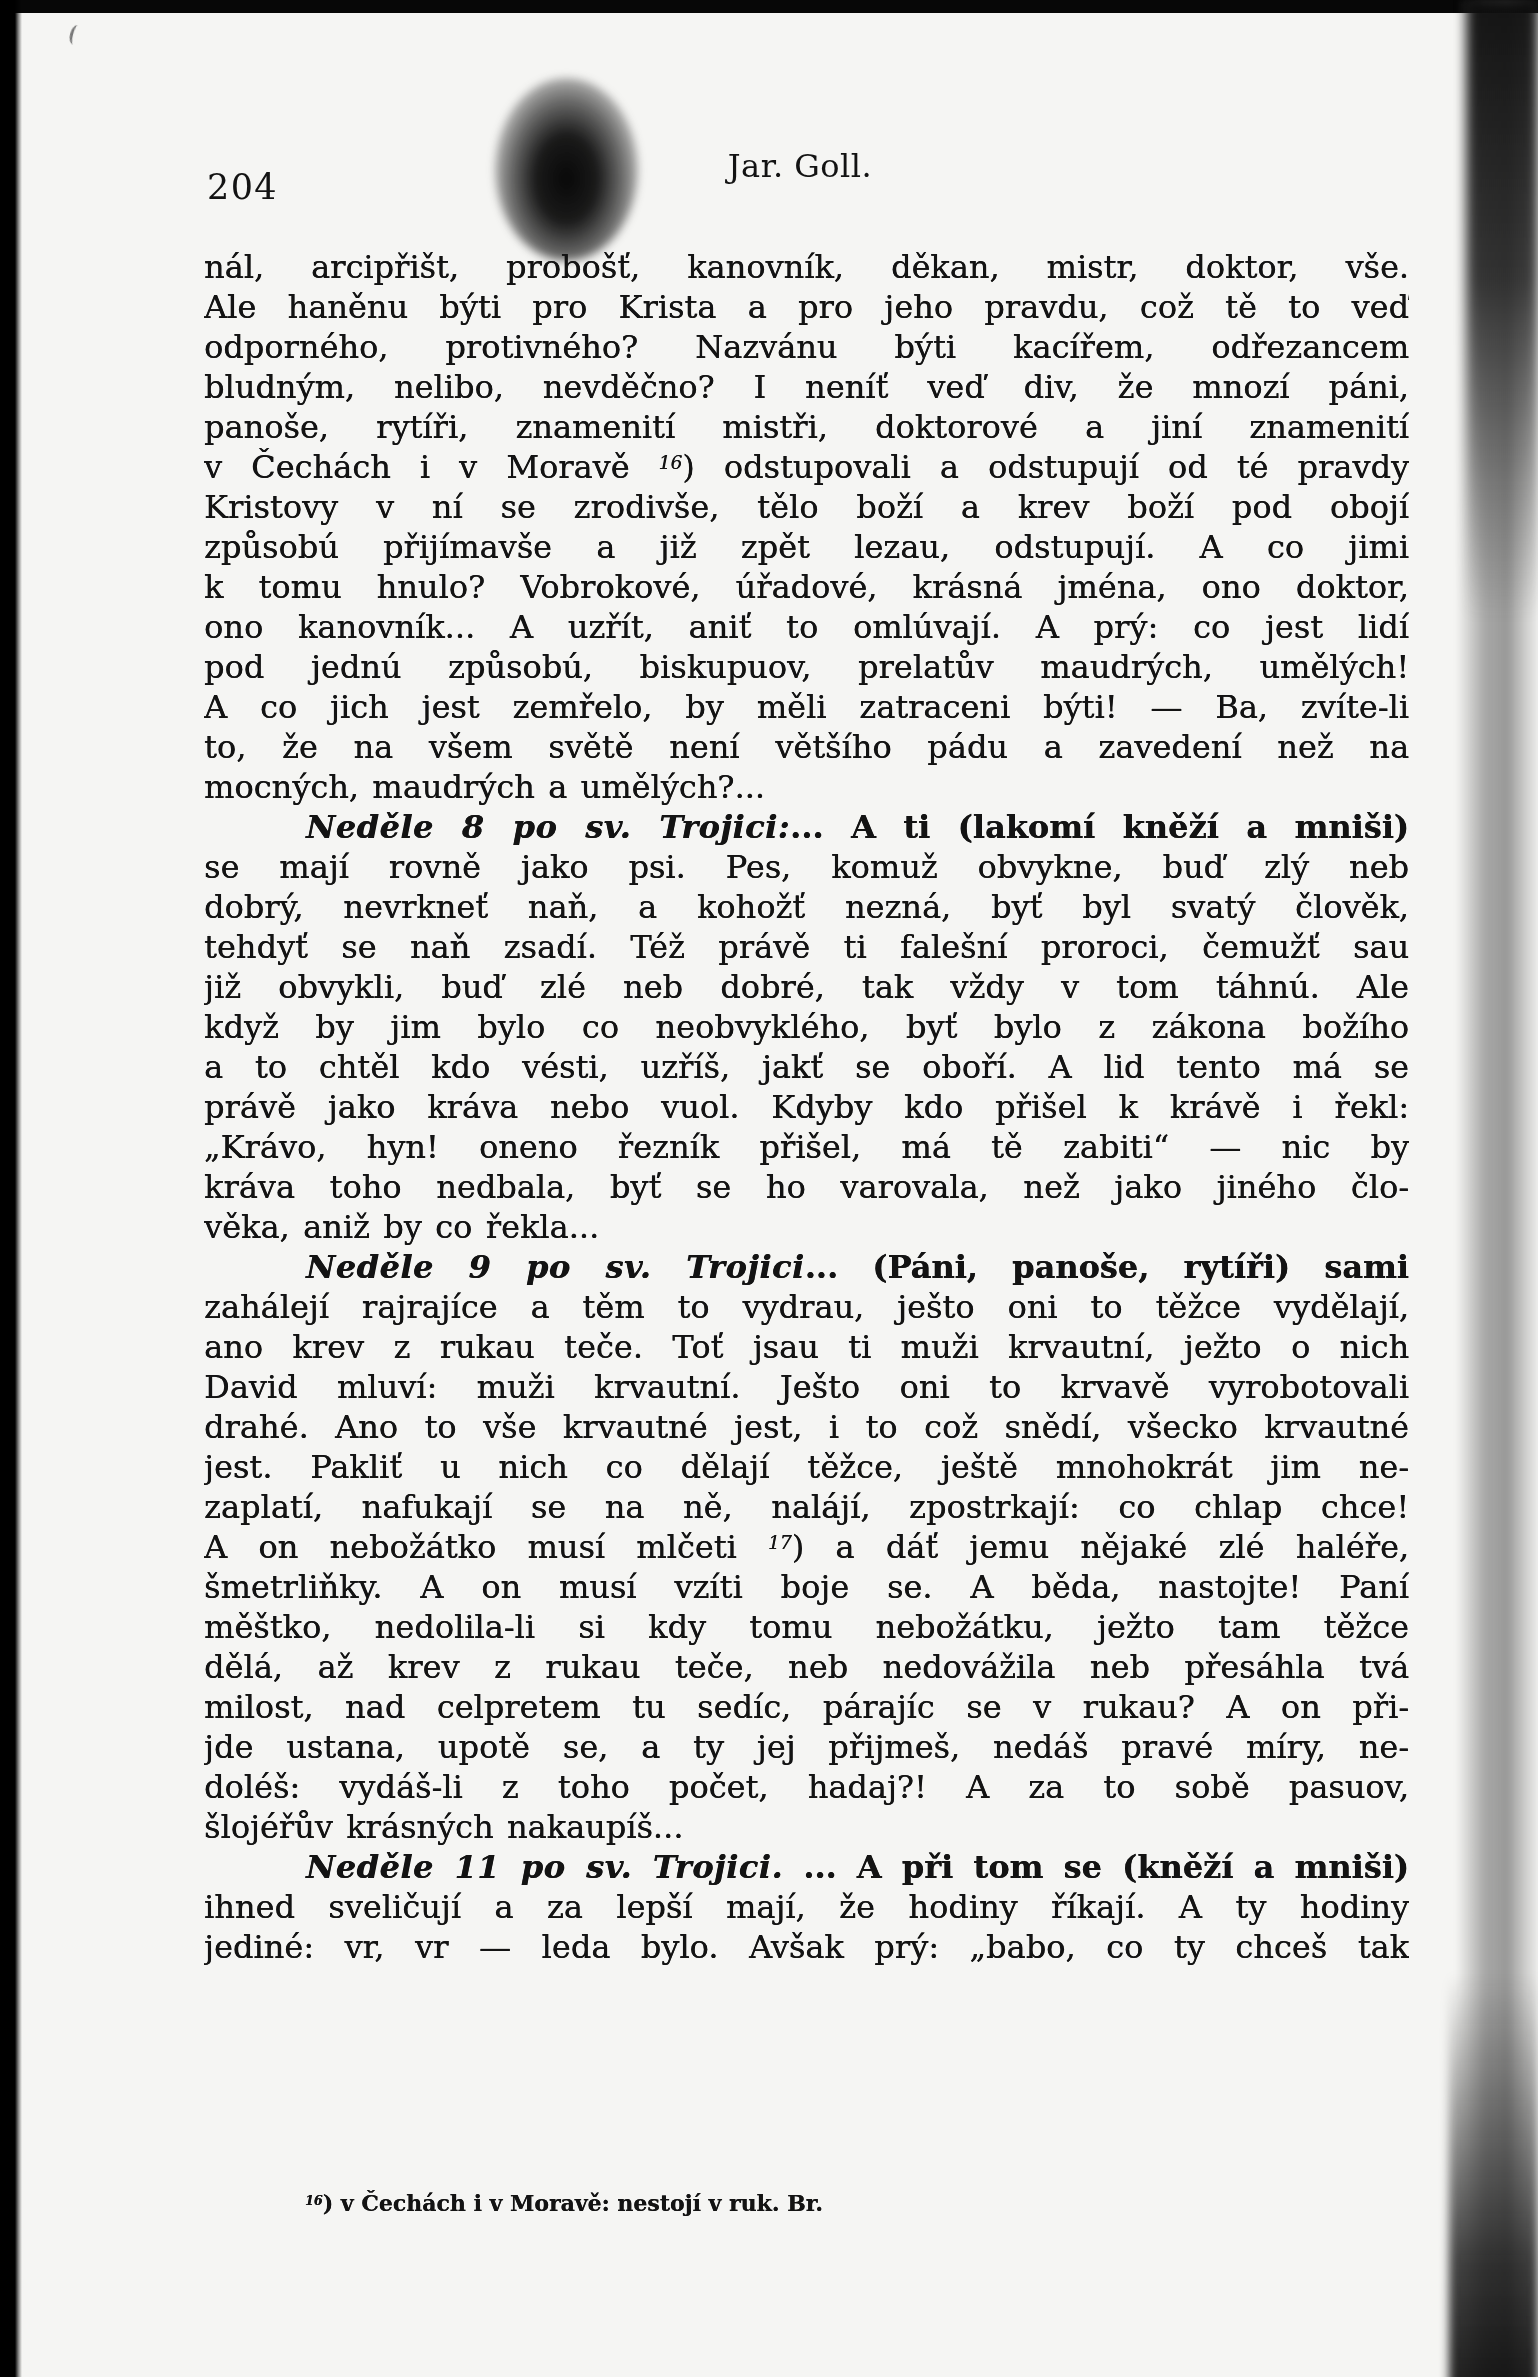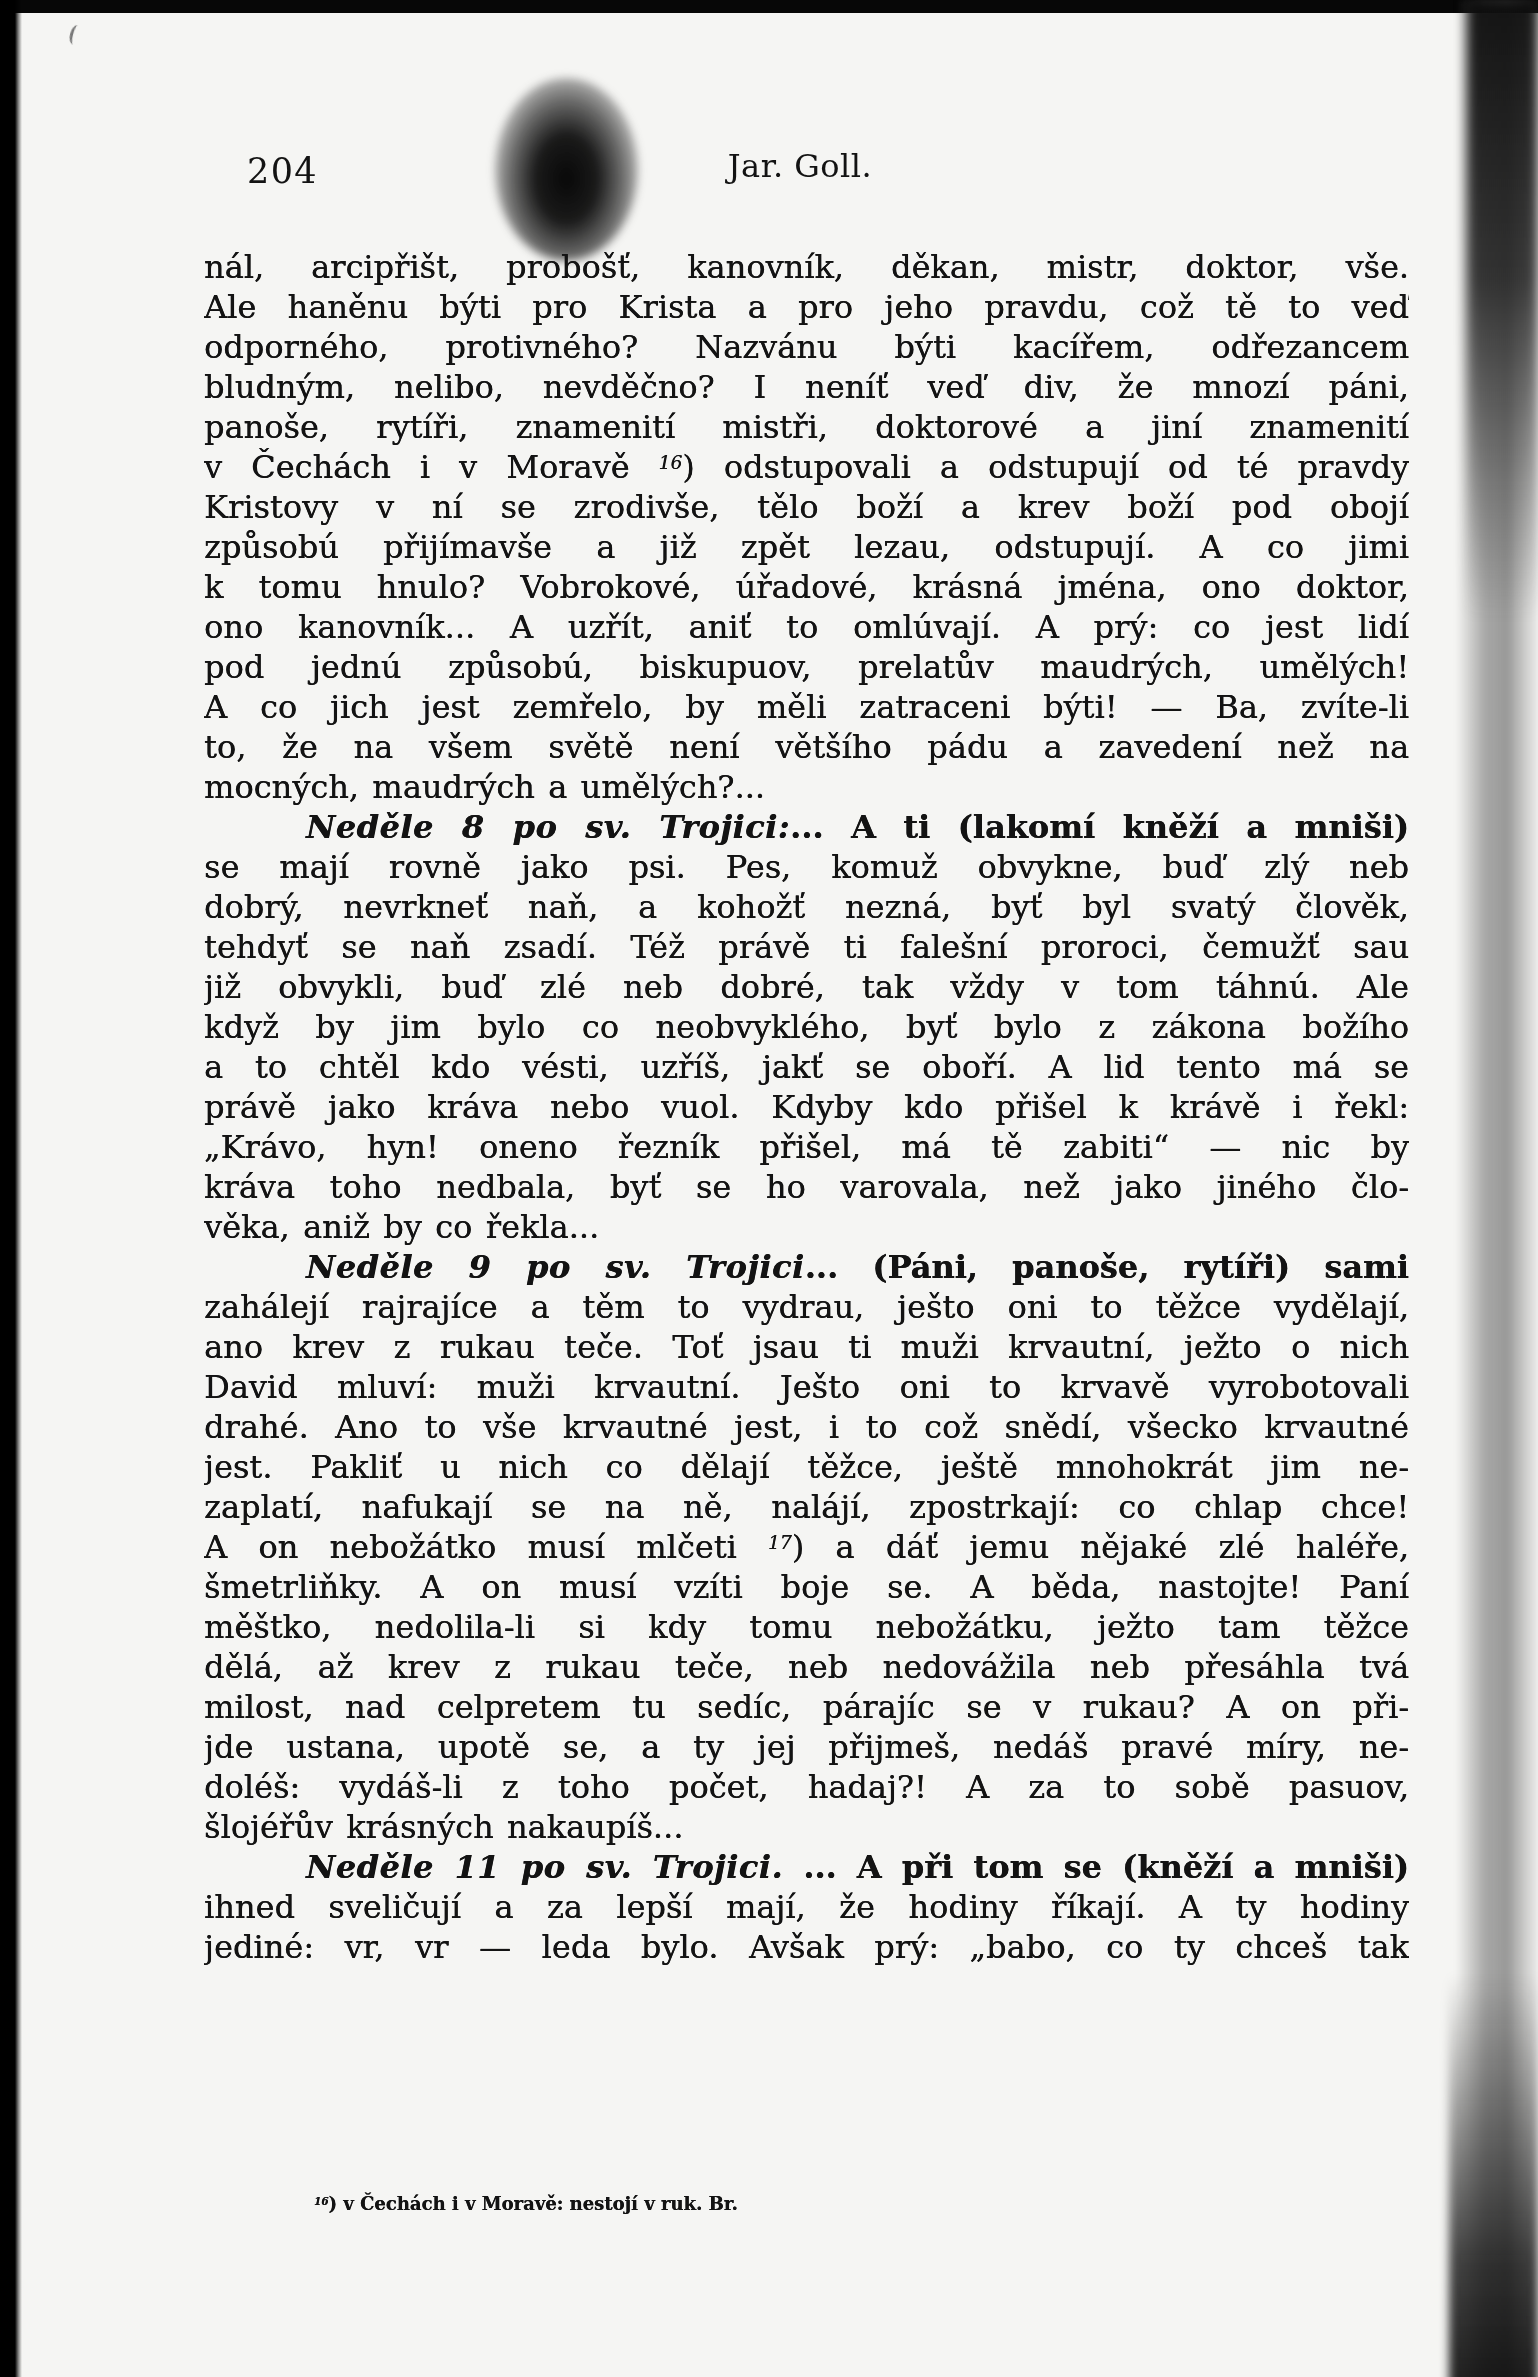--- a/index.html
+++ b/index.html
@@ -40,22 +40,22 @@
       rgba(60,60,60,0.30) 74%, rgba(120,120,120,0.10) 88%, rgba(150,150,150,0) 100%);
     filter: blur(4.3px);
   }
   .stray-mark {
     position: absolute; left: 70px; top: 25px; width: 7.6px; height: 20px;
     border-left: 3.3px solid rgba(90,90,90,0.8); border-radius: 50% 50% 50% 50%;
     transform: rotate(14deg); filter: blur(0.7px);
   }
   
   .page-number {
-    position: absolute; left: 207px; top: 151px;
-    font-size: 35px; letter-spacing: 1.4px; margin-left: 40px;
+    position: absolute; left: 207px; top: 167px;
+    font-size: 35px; letter-spacing: 1.4px;
   }
   .running-title {
     position: absolute; left: 800px; top: 147px; transform: translateX(-50%);
     font-size: 32px; letter-spacing: 0.5px;
   }
   
   .textblock {
     position: absolute; left: 204px; top: 247px; width: 1205px;
     font-size: 32px;
     word-spacing: 0.10em;
@@ -69,23 +69,22 @@
   }
   .line::after { content: ""; display: inline-block; width: 100%; height: 0; }
   .line.last { text-align: left; }
   .line.last::after { content: none; }
   .line.first { text-indent: 102px; font-weight: bold; }
   .it { font-style: italic; letter-spacing: 0.5px; }
   .sup { font-size: 0.58em; vertical-align: 0.5em; line-height: 0; font-style: italic; }
   
   .footnotes {
     position: absolute; left: 305px; top: 2185px; width: 999px;
-    font-size: 18px; font-weight: bold;
+    font-size: 22px; font-weight: bold;
     text-shadow: 0.2px 0 0 currentColor;
-    margin-left: 9px;
   }
   .footnotes .line { height: 37px; line-height: 37px; text-align: left; }
   .footnotes .line::after { content: none; }
 </style>
 </head>
 <body>
 
 <div class="page">
 
   <div class="border-top"></div>

